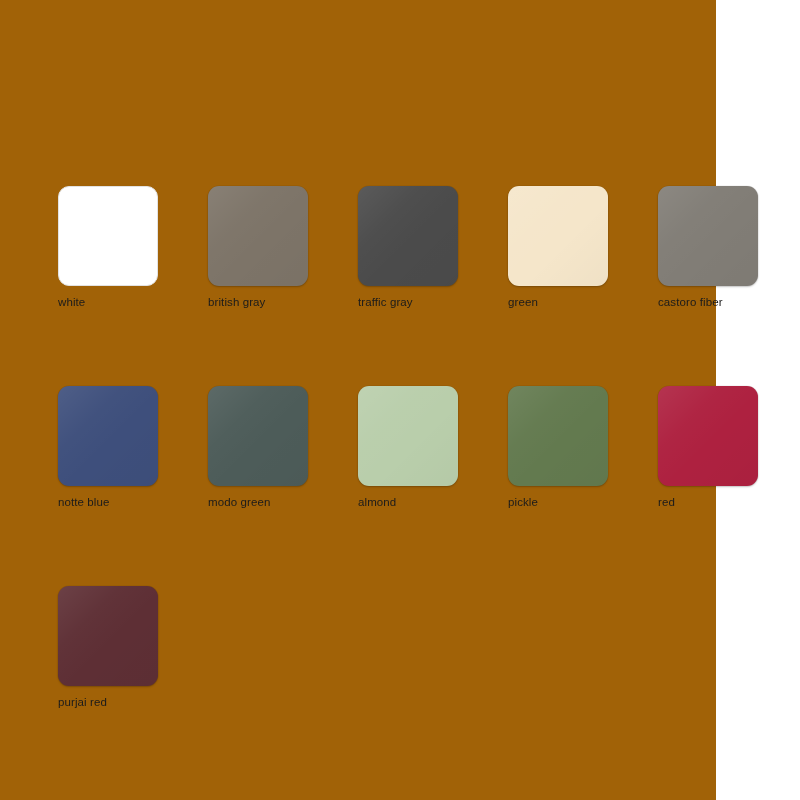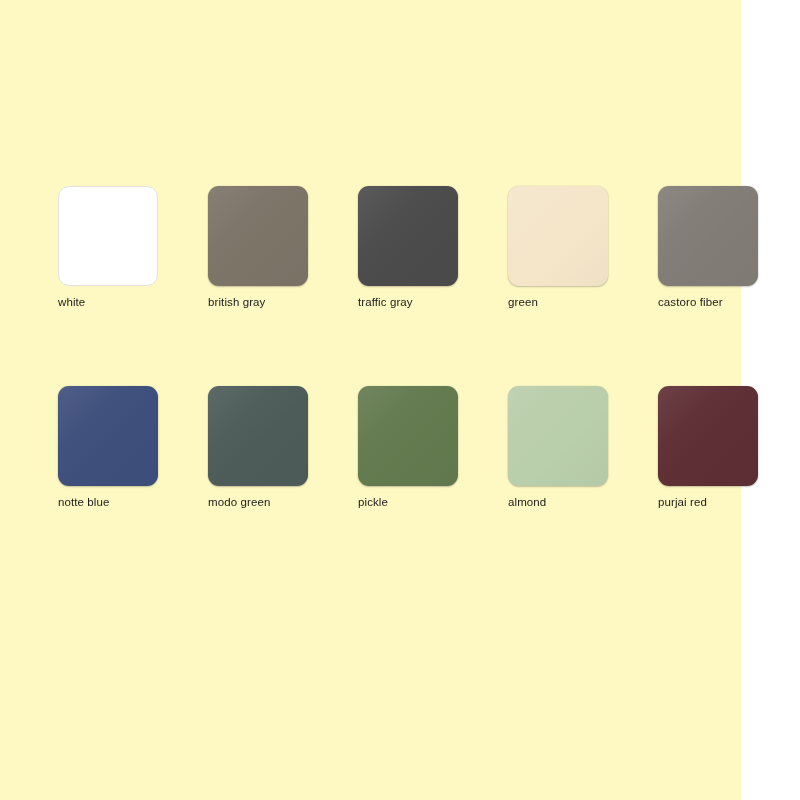--- a/index.html
+++ b/index.html
@@ -12,22 +12,21 @@
     height: 800px;
     overflow: hidden;
     font-family: "Liberation Sans", sans-serif;
     -webkit-font-smoothing: antialiased;
   }
 
   #swatch-board {
     position: relative;
     width: 716px;
     height: 800px;
-    background: #fef9c3;
-    padding-left: 25px;
+    background: #a16207;
   }
 
   .swatch-grid {
     position: absolute;
     left: 58px;
     top: 186px;
     width: 700px;
     display: grid;
     grid-template-columns: repeat(5, 100px);
     grid-column-gap: 50px;
@@ -112,25 +111,29 @@
       </div>
       <div class="swatch-cell">
         <div class="swatch-chip" style="background-color: rgb(62, 79, 124);"></div>
         <div class="swatch-label">notte blue</div>
       </div>
       <div class="swatch-cell">
         <div class="swatch-chip" style="background-color: rgb(77, 92, 89);"></div>
         <div class="swatch-label">modo green</div>
       </div>
       <div class="swatch-cell">
+        <div class="swatch-chip" style="background-color: rgb(185, 206, 171);"></div>
+        <div class="swatch-label">almond</div>
+      </div>
+      <div class="swatch-cell">
         <div class="swatch-chip" style="background-color: rgb(99, 122, 79);"></div>
         <div class="swatch-label">pickle</div>
       </div>
       <div class="swatch-cell">
-        <div class="swatch-chip" style="background-color: rgb(185, 206, 171);"></div>
-        <div class="swatch-label">almond</div>
+        <div class="swatch-chip" style="background-color: rgb(174, 33, 64);"></div>
+        <div class="swatch-label">red</div>
       </div>
       <div class="swatch-cell">
         <div class="swatch-chip" style="background-color: rgb(94, 47, 53);"></div>
         <div class="swatch-label">purjai red</div>
       </div>
     </div>
 </div>
 
 </body></html>

